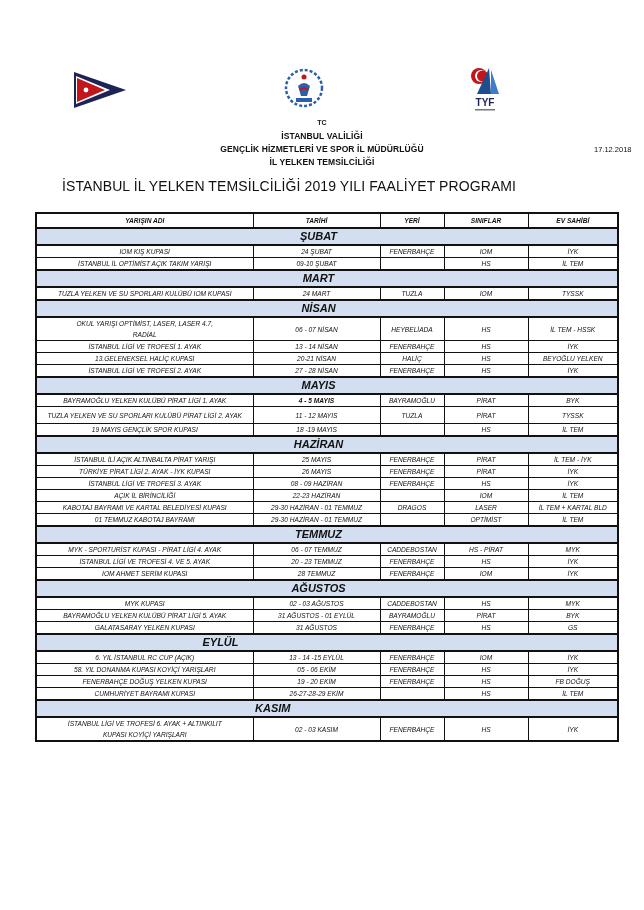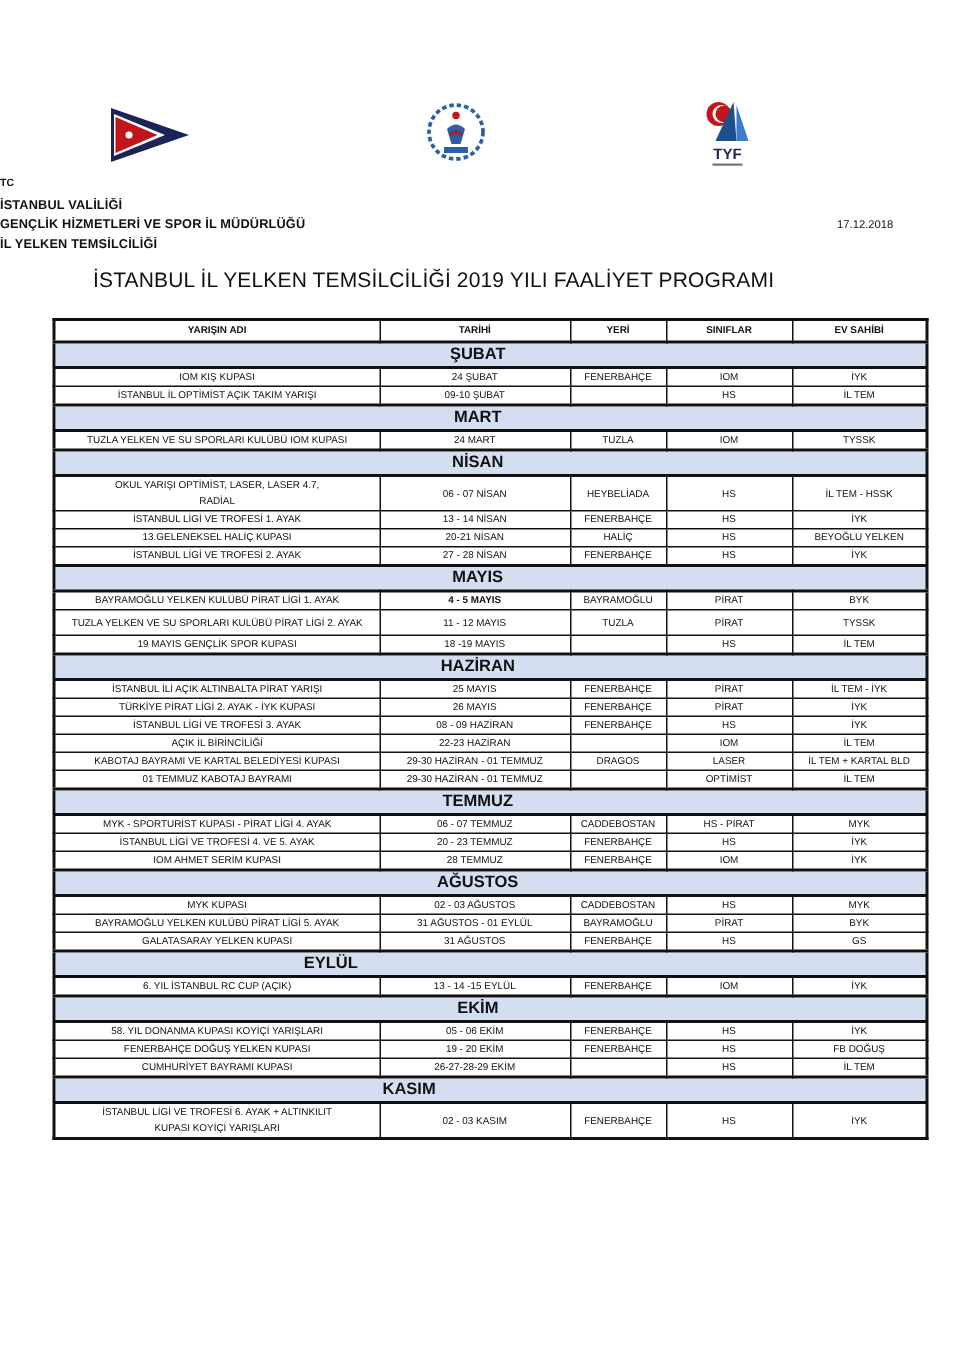--- a/index.html
+++ b/index.html
@@ -2,28 +2,28 @@
 <html><head>
 <meta charset="utf-8">
 <style>
   html, body { margin: 0; padding: 0; background: #ffffff; }
   body { width: 644px; height: 910px; position: relative; overflow: hidden;
          font-family: "Liberation Sans", "DejaVu Sans", sans-serif; color: #111; }
   .logo { position: absolute; }
   #logo-left { left: 72px; top: 70px; width: 56px; height: 40px; }
   #logo-mid { left: 280px; top: 64px; width: 48px; height: 52px; }
   #logo-right { left: 467px; top: 64px; width: 36px; height: 50px; }
-  .hdr { position: absolute; left: 0; width: 644px; font-weight: bold; font-size: 8.5px; letter-spacing: 0.1px; }
+  .hdr { position: absolute; left: 0; width: 644px; text-align: center; font-weight: bold; font-size: 8.5px; letter-spacing: 0.1px; }
   #tc { top: 119px; font-size: 7px; }
   #vali { top: 131px; }
   #genclik { top: 144px; }
   #ilyelken { top: 157px; }
-  #date { position: absolute; left: 558px; top: 145px; font-size: 7.5px; }
+  #date { position: absolute; left: 594px; top: 145px; font-size: 7.5px; }
   #doc-title { position: absolute; left: 62px; top: 178px; font-size: 14px; font-weight: normal; letter-spacing: 0.1px; }
-  table.prog { position: absolute; left: 35px; top: 212px; width: 582px; border-collapse: collapse; table-layout: fixed; font-size: 6.6px; }
+  table.prog { position: absolute; left: 35px; top: 212px; width: 582px; border-collapse: collapse; table-layout: fixed; font-size: 6.6px; font-style: italic; }
   table.prog td, table.prog th { border: 1px solid #111; text-align: center; padding: 0 2px; line-height: 11px; height: 11px; overflow: hidden; white-space: nowrap; }
   table.prog th { font-weight: bold; font-size: 6.6px; height: 13px; }
   table.prog tr.month td { background: #d3dff0; font-weight: bold; font-size: 11px; height: 15px; line-height: 15px; border-top: 2px solid #111; border-bottom: 2px solid #111; }
   table.prog td.two { white-space: normal; line-height: 11px; height: 22px; }
   table.prog td.tall { height: 16px; }
   table.prog td.bold { font-weight: bold; }
   .col1 { width: 217px; } .col2 { width: 127px; } .col3 { width: 64px; } .col4 { width: 84px; } .col5 { width: 90px; }
   table.prog { border: 2px solid #111; }
 </style>
 </head>
@@ -262,23 +262,20 @@
       <tr class="month">
         <td colspan="5" style="text-align: left; padding-left: 120px;"><span style="display: inline-block; width: 127px; text-align: center;">EYLÜL</span></td>
       </tr>
       <tr>
         <td>6. YIL İSTANBUL RC CUP (AÇIK)</td>
         <td>13 - 14 -15 EYLÜL</td>
         <td>FENERBAHÇE</td>
         <td>IOM</td>
         <td>İYK</td>
       </tr>
-      <tr class="month">
-        <td colspan="5" style="text-align: left; padding-left: 218px;"><span style="display: inline-block; width: 127px; text-align: center;">EKİM</span></td>
-      </tr>
       <tr>
         <td>58. YIL DONANMA KUPASI KOYİÇİ YARIŞLARI</td>
         <td>05 - 06 EKİM</td>
         <td>FENERBAHÇE</td>
         <td>HS</td>
         <td>İYK</td>
       </tr>
       <tr>
         <td>FENERBAHÇE DOĞUŞ YELKEN KUPASI</td>
         <td>19 - 20 EKİM</td>

